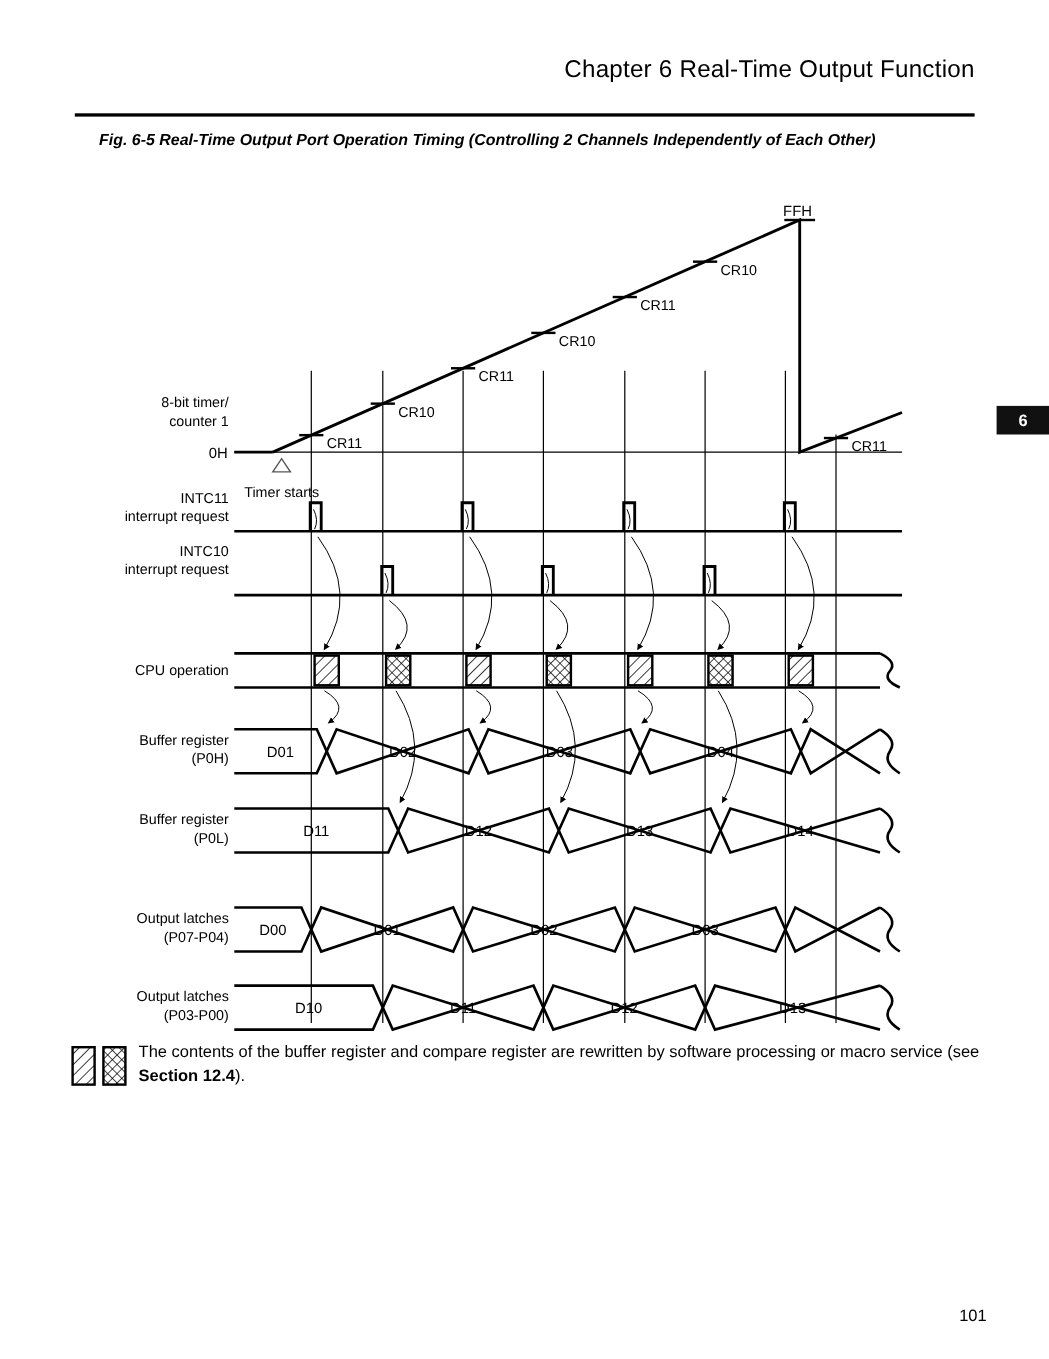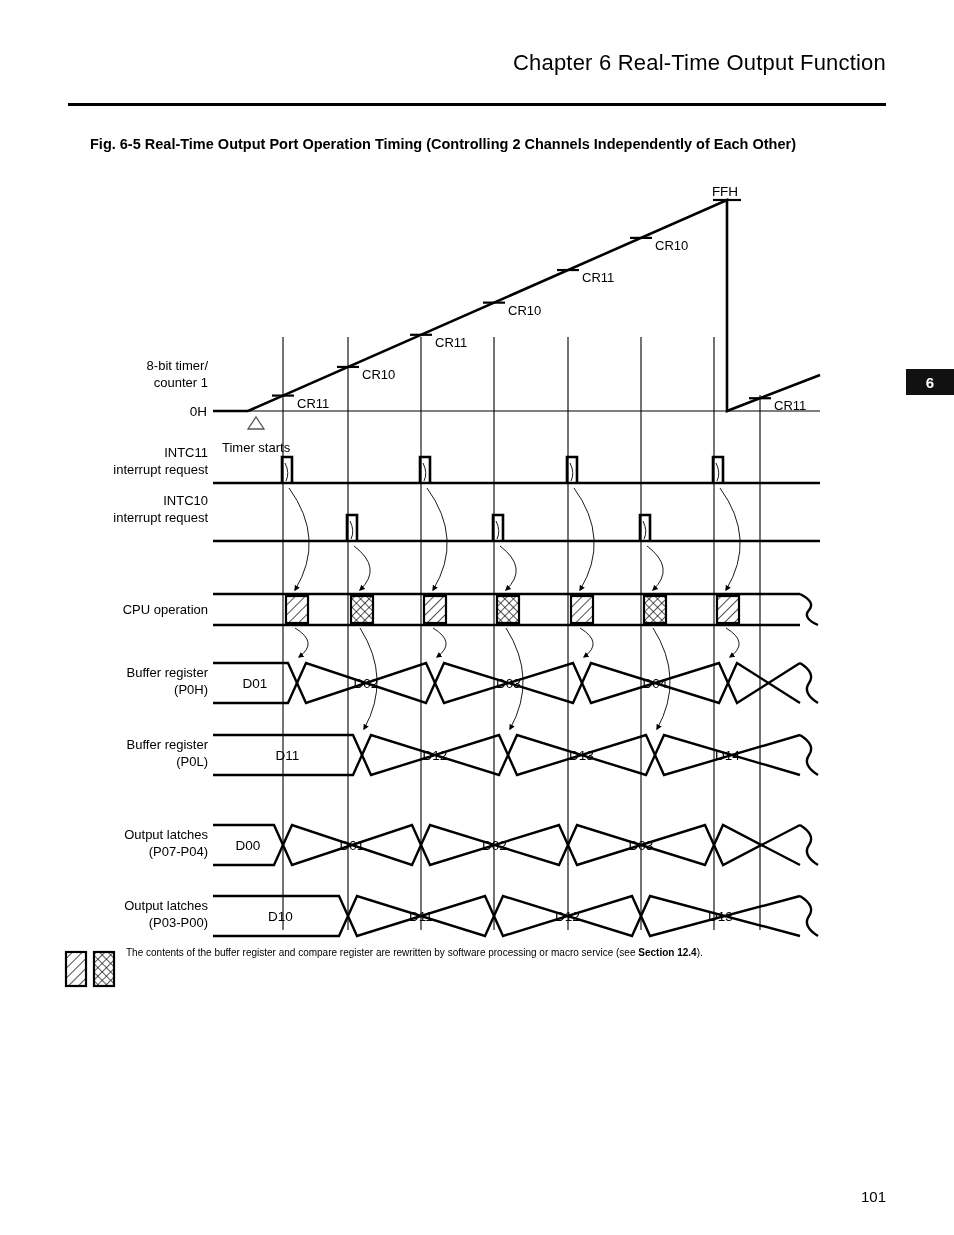--- a/index.html
+++ b/index.html
@@ -14,46 +14,46 @@
 
   
   .hdr-title{
     position:absolute;right:68px;top:50px;
     font-size:22px;letter-spacing:.2px;white-space:nowrap;
   }
   .hdr-rule{
     position:absolute;left:68px;top:103px;width:818px;height:3px;background:#000;
   }
   .fig-caption{
-    position:absolute;left:90px;top:136px;
-    font-size:14.5px;font-weight:bold;white-space:nowrap;
+    position:absolute;left:90px;top:120px;
+    font-size:14.5px;font-weight:bold;font-style:italic;white-space:nowrap;
   }
 
   
   .chap-tab{
     position:absolute;right:0px;top:369px;width:48px;height:26px;
     background:#111;color:#fff;font-size:15px;font-weight:bold;
     display:flex;align-items:center;justify-content:center;
   }
 
   .page-num{
-    position:absolute;right:68px;top:1188px;font-size:15px;margin-left:42px;
+    position:absolute;right:57px;top:1188px;font-size:15px;margin-left:42px;
   }
 
   
   .diagram{position:absolute;left:0;top:0;width:954px;height:960px;text-align:center;}
   .diagram svg{display:block;}
 
   
   .footnote{
     position:absolute;left:64px;top:946px;width:830px;
   }
   .fn-swatches{position:absolute;left:0;top:4px;width:56px;height:38px;}
   .fn-text{
-    margin-left:62px;font-size:10px;line-height:1.45;
+    margin-left:62px;font-size:15px;line-height:1.45;
   }
   .fn-text b{font-weight:bold;}
 </style>
 </head>
 <body>
 
 <div class="page">
 
   <div class="hdr-title">Chapter 6   Real-Time Output Function</div>
   <div class="hdr-rule"></div>

